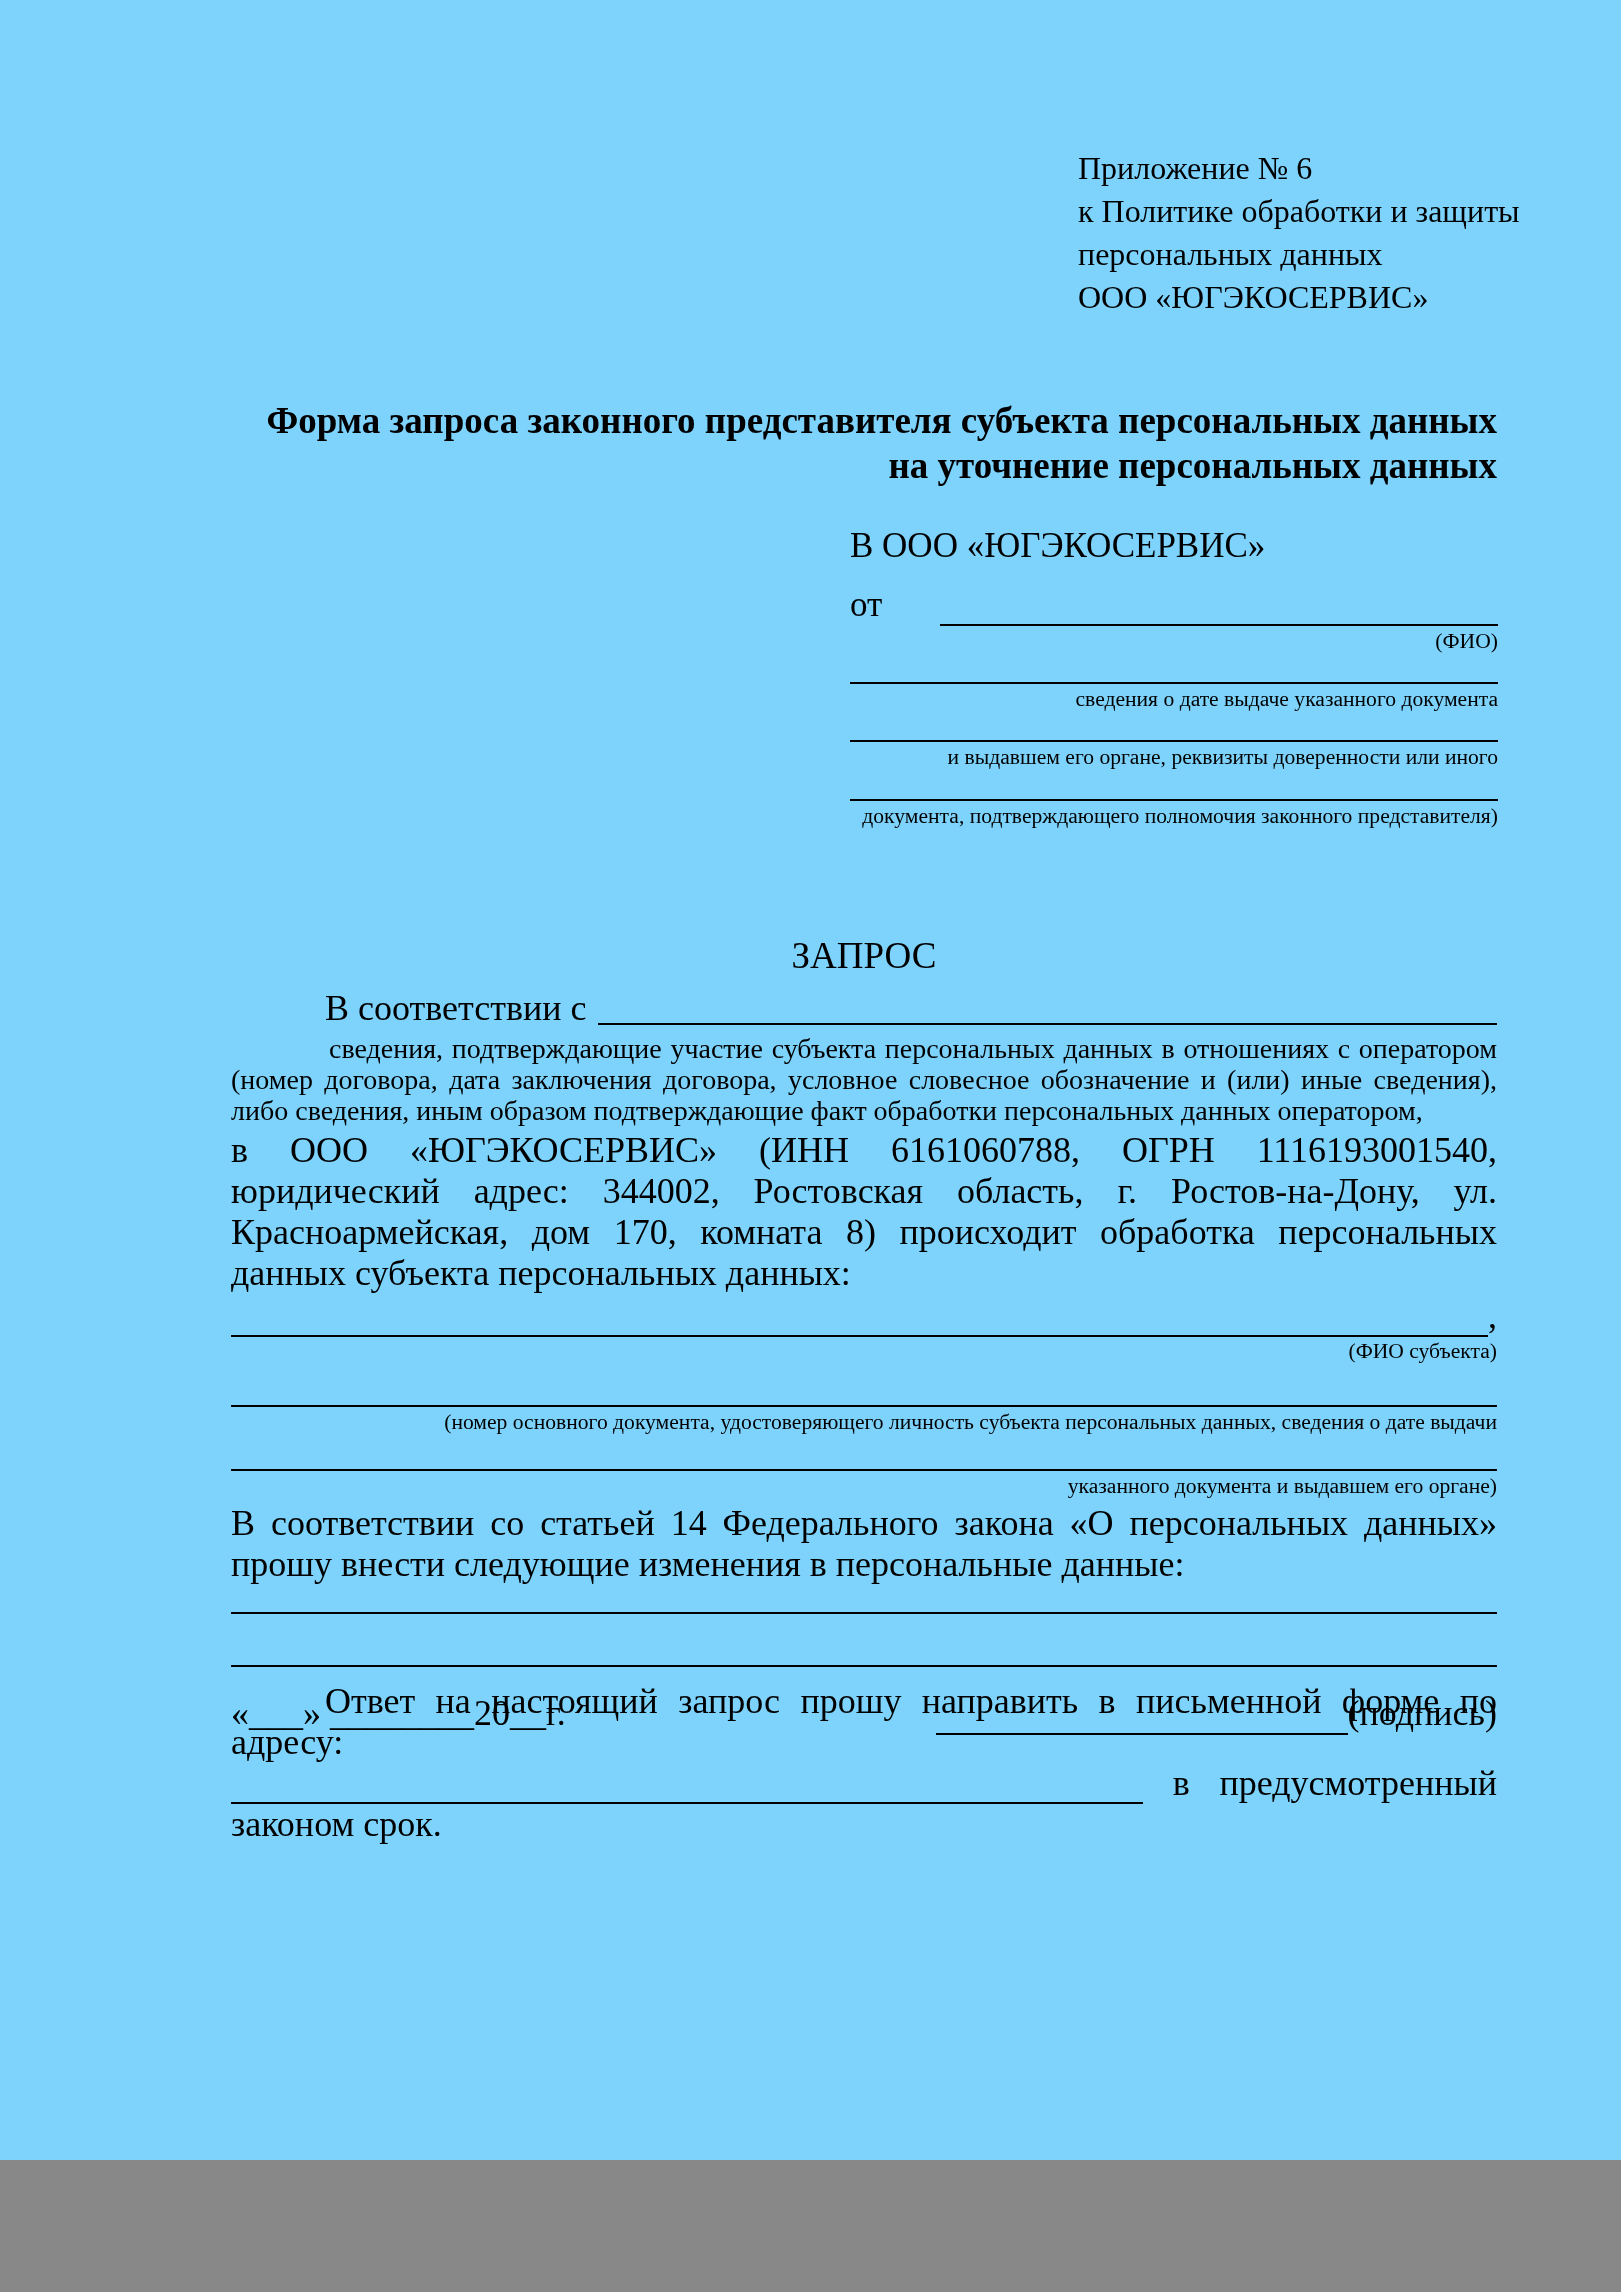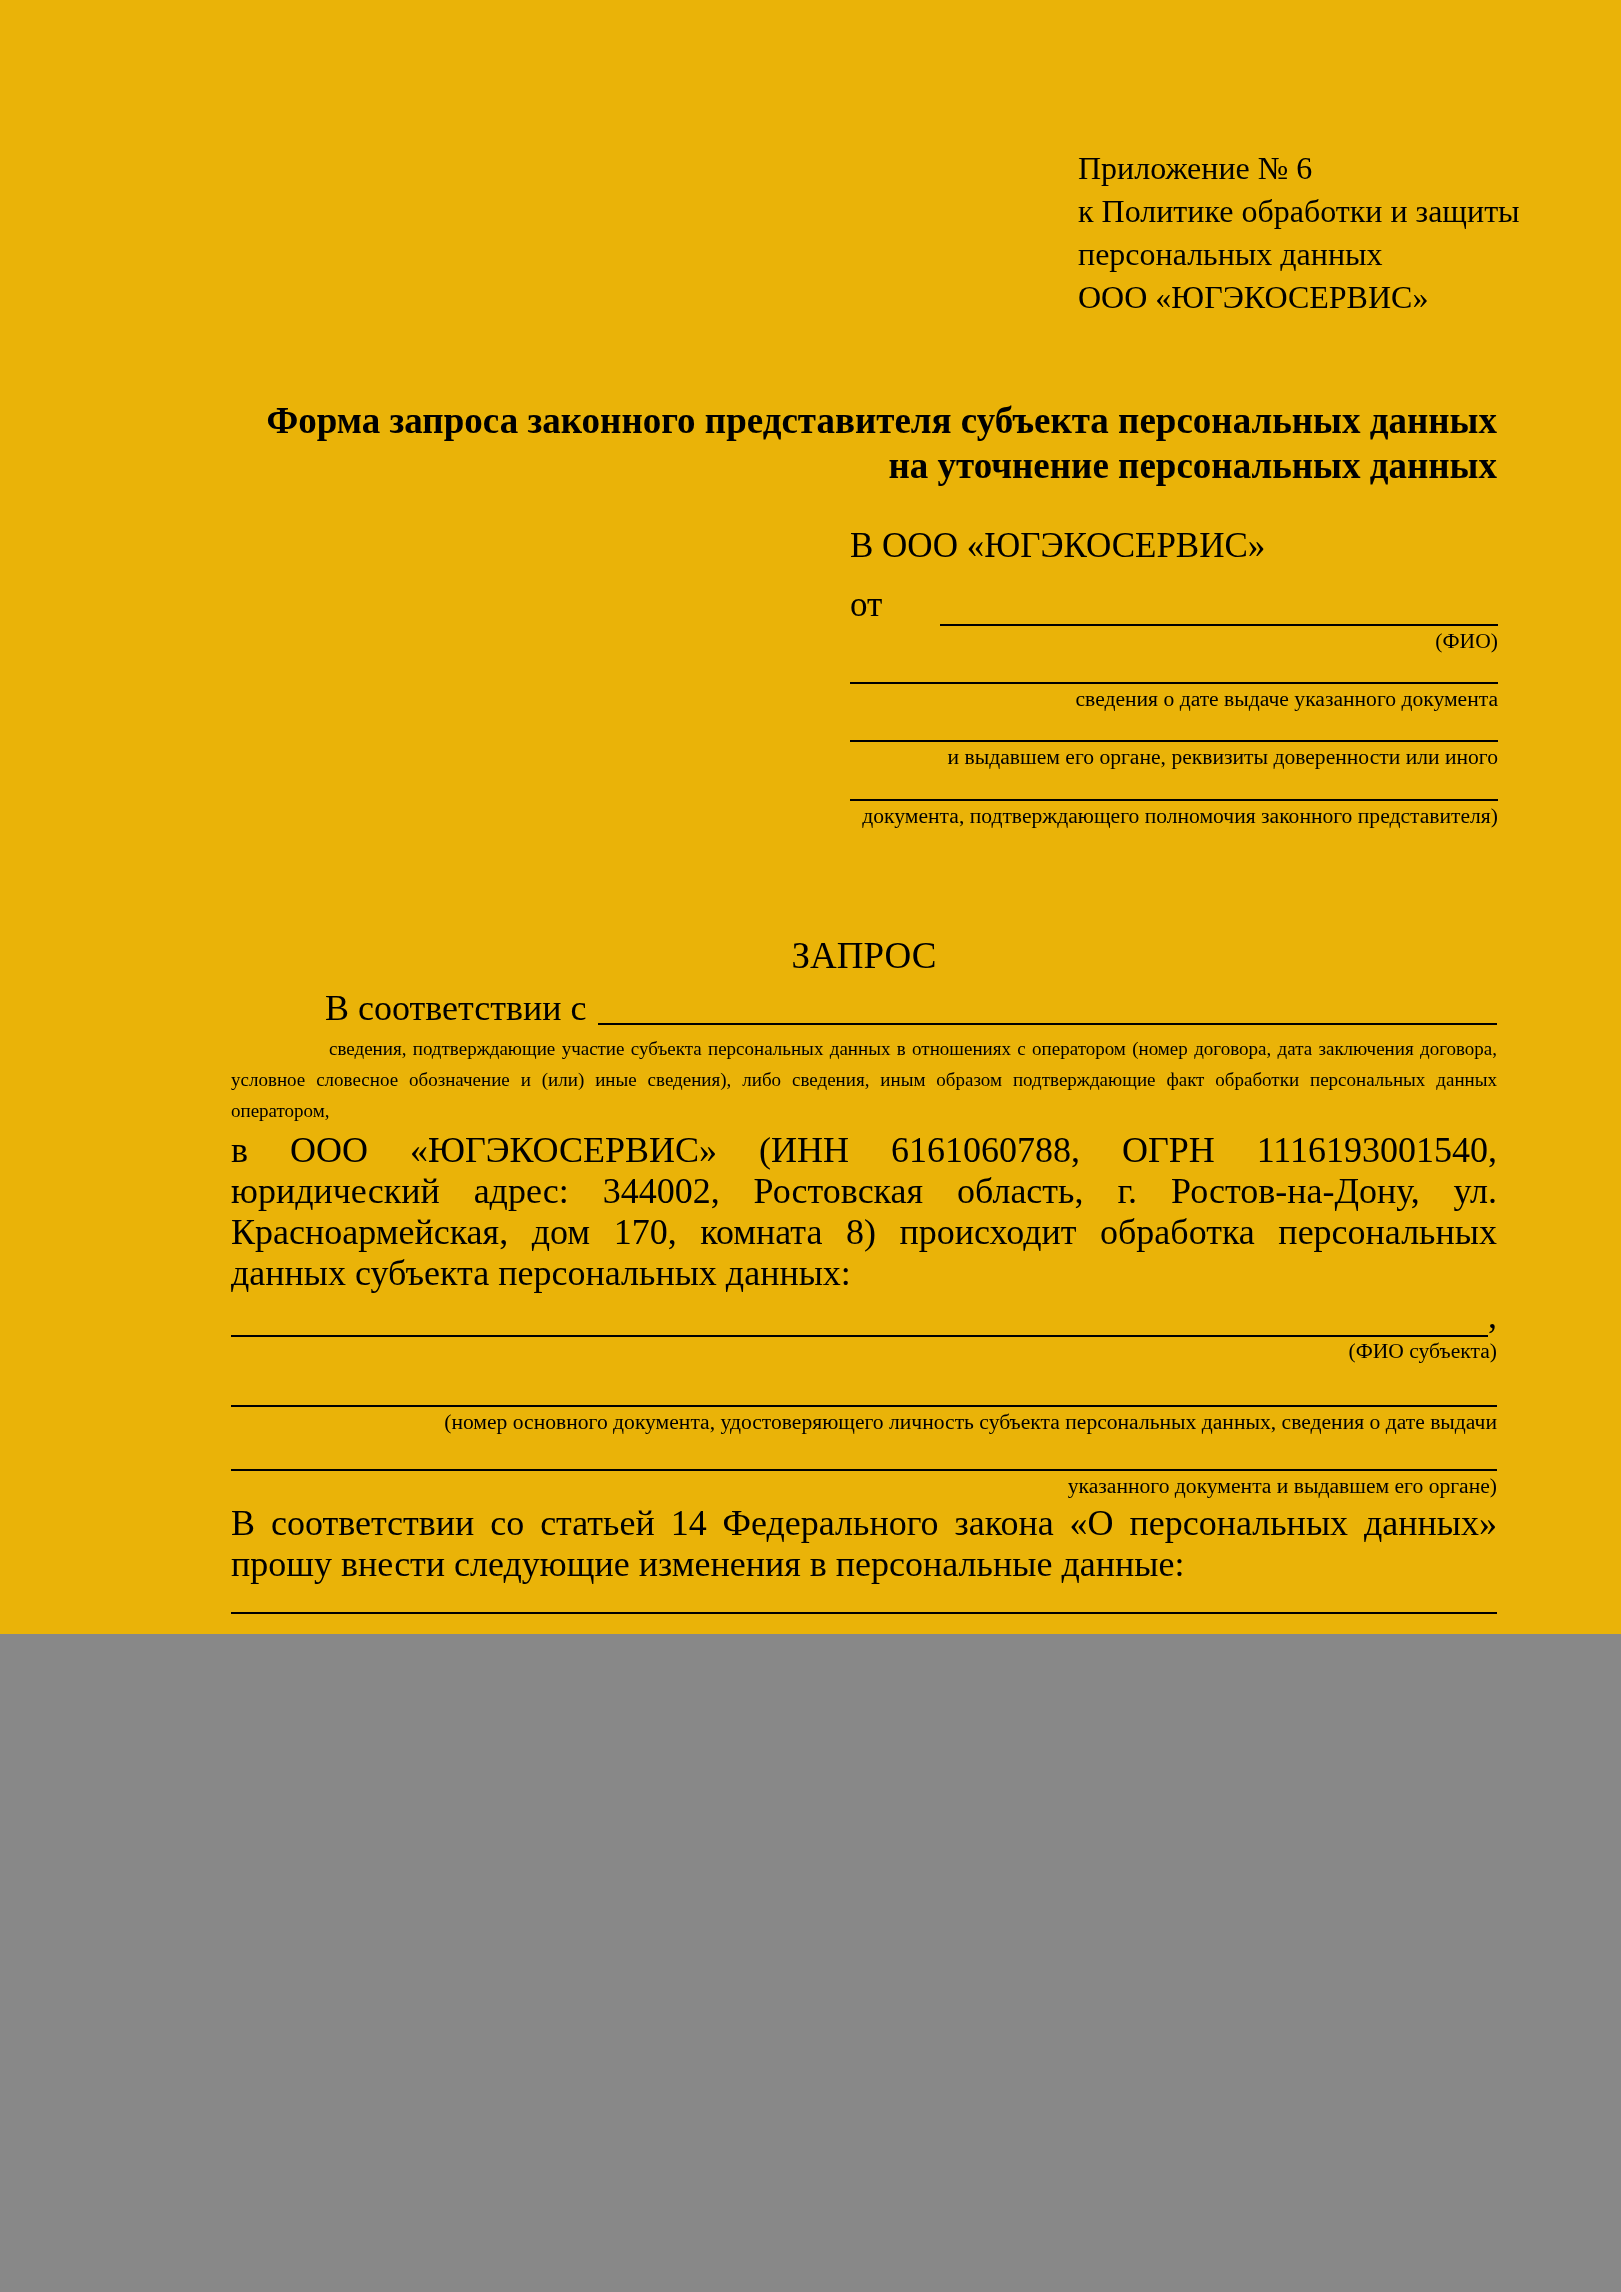--- a/index.html
+++ b/index.html
@@ -1,20 +1,20 @@
 <!DOCTYPE html>
 <html><head>
 <meta charset="utf-8">
 <style>
   html,body{margin:0;padding:0;background:#888;}
   .page{
     position:relative;
-    width:1621px;height:1634px;
+    width:1621px;height:2160px;
     margin:0 auto;
-    background:#eab308;
+    background:#7dd3fc;
     color:#000;
     font-family:"Liberation Serif","DejaVu Serif",serif;
     overflow:hidden;
   }
   
   .header-block{
     position:absolute;left:1078px;top:147px;width:451px;
     font-size:32px;line-height:43px;
   }
   
@@ -37,21 +37,21 @@
   
   .content{
     position:absolute;left:231px;top:933px;width:1266px;
     font-size:36px;line-height:41px;
   }
   .heading{text-align:center;font-size:37px;line-height:45px;}
   .lead{display:flex;margin-top:9.8px;}
   .lead .indent{width:94px;}
   .lead .lbl{white-space:pre;}
   .lead .fline{flex:1;margin-left:11.8px;margin-bottom:3.9px;}
-  .note{font-size:19px;line-height:31px;text-align:justify;text-indent:98px;margin-top:3.9px;}
+  .note{font-size:28px;line-height:31px;text-align:justify;text-indent:98px;margin-top:3.9px;}
   .para{text-align:justify;margin-top:3.9px;}
   .mrow{display:flex;align-items:flex-end;}
   .mrow .fline{flex:1;height:39px;}
   .mrow .suffix{white-space:pre;}
   .m1{margin-top:2px;}
   .m2 .fline{height:41px;}
   .m3 .fline{height:35px;}
   .blank .fline{height:27.4px;}
   .blank2 .fline{height:51px;}
   .reply1{text-align:justify;text-align-last:justify;text-indent:94px;margin-top:13.7px;}

